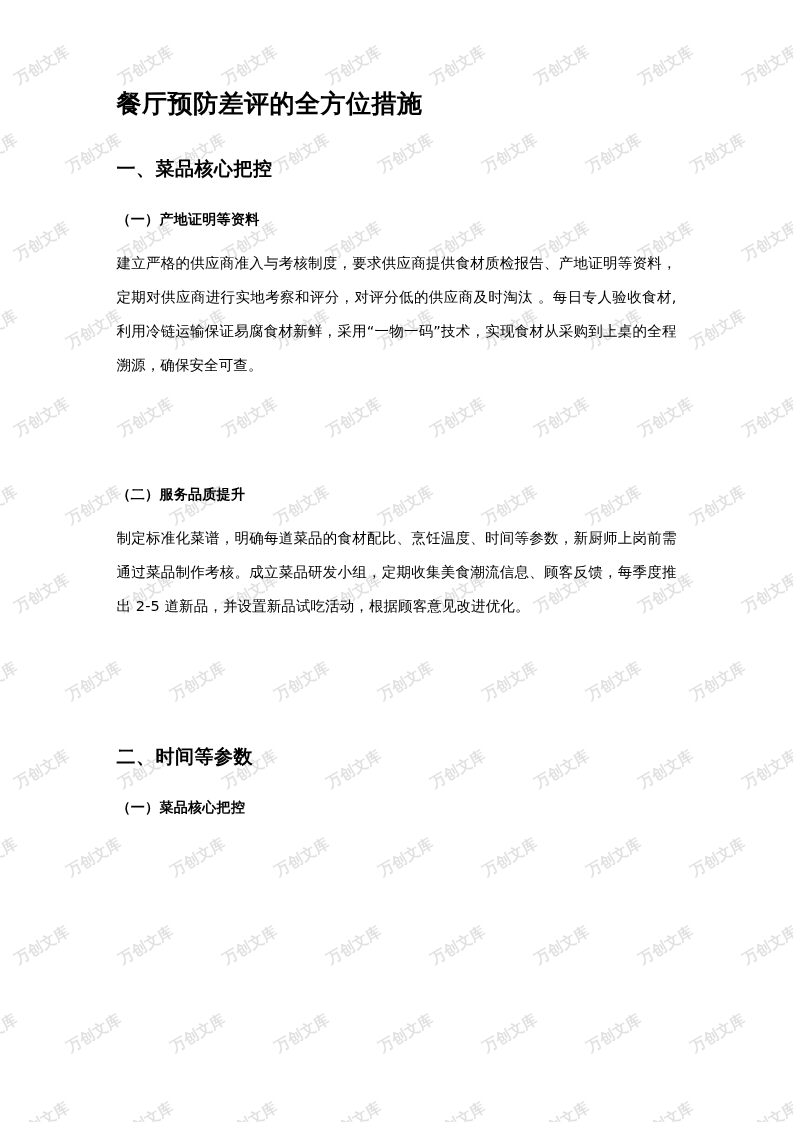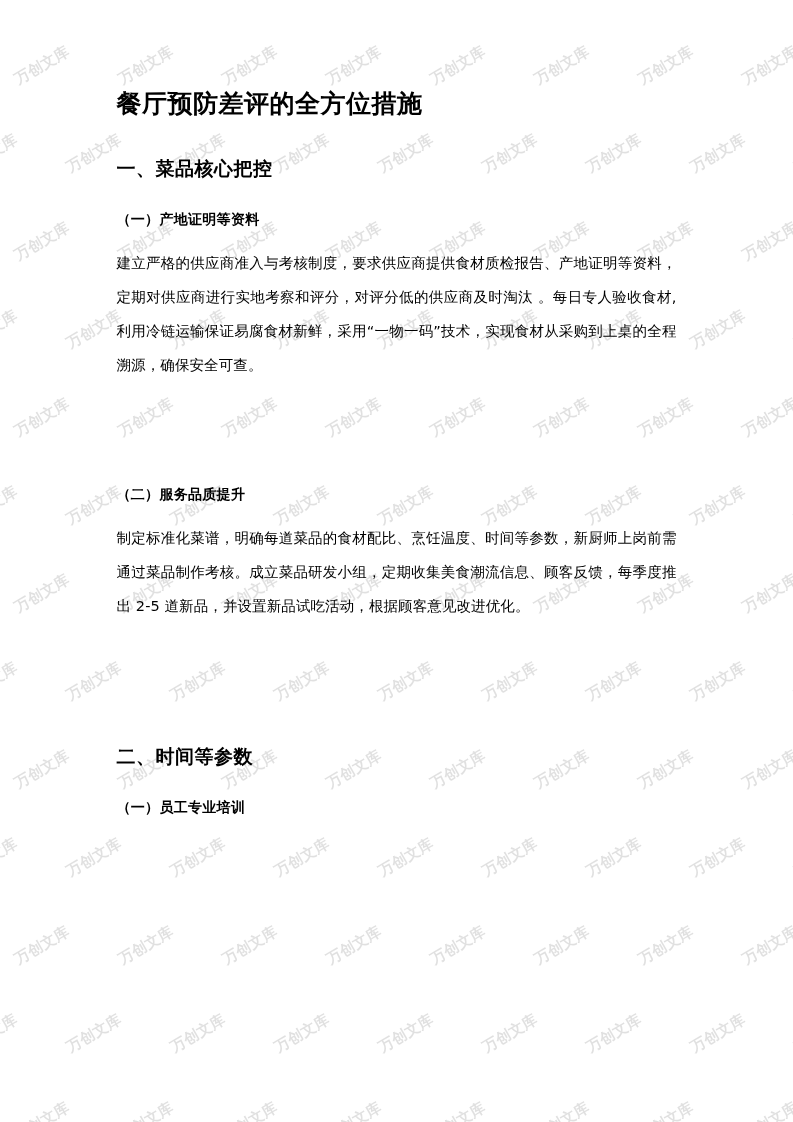--- a/index.html
+++ b/index.html
@@ -102,21 +102,21 @@
     <div class="gap-lg"></div>
 
     <h3 class="sub-title">（二）服务品质提升</h3>
 
     <p class="para">制定标准化菜谱，明确每道菜品的食材配比、烹饪温度、时间等参数，新厨师上岗前需通过菜品制作考核。成立菜品研发小组，定期收集美食潮流信息、顾客反馈，每季度推出 2‑5 道新品，并设置新品试吃活动，根据顾客意见改进优化。</p>
 
     <div class="gap-xl"></div>
 
     <h2 class="sec-title">二、时间等参数</h2>
 
-    <h3 class="sub-title">（一）员工专业培训</h3>
+    <h3 class="sub-title">（一）菜品核心把控</h3>
 
   </div>
 </div>
 
 <div id="watermark-layer">
     <div class="wm" style="left: 12px; top: 58px; color: rgba(0, 0, 0, 0.12); transform: rotate(-30deg);">万创文库</div>
     <div class="wm" style="left: 116px; top: 58px; color: rgba(0, 0, 0, 0.12); transform: rotate(-30deg);">万创文库</div>
     <div class="wm" style="left: 220px; top: 58px; color: rgba(0, 0, 0, 0.12); transform: rotate(-30deg);">万创文库</div>
     <div class="wm" style="left: 324px; top: 58px; color: rgba(0, 0, 0, 0.12); transform: rotate(-30deg);">万创文库</div>
     <div class="wm" style="left: 428px; top: 58px; color: rgba(0, 0, 0, 0.12); transform: rotate(-30deg);">万创文库</div>

